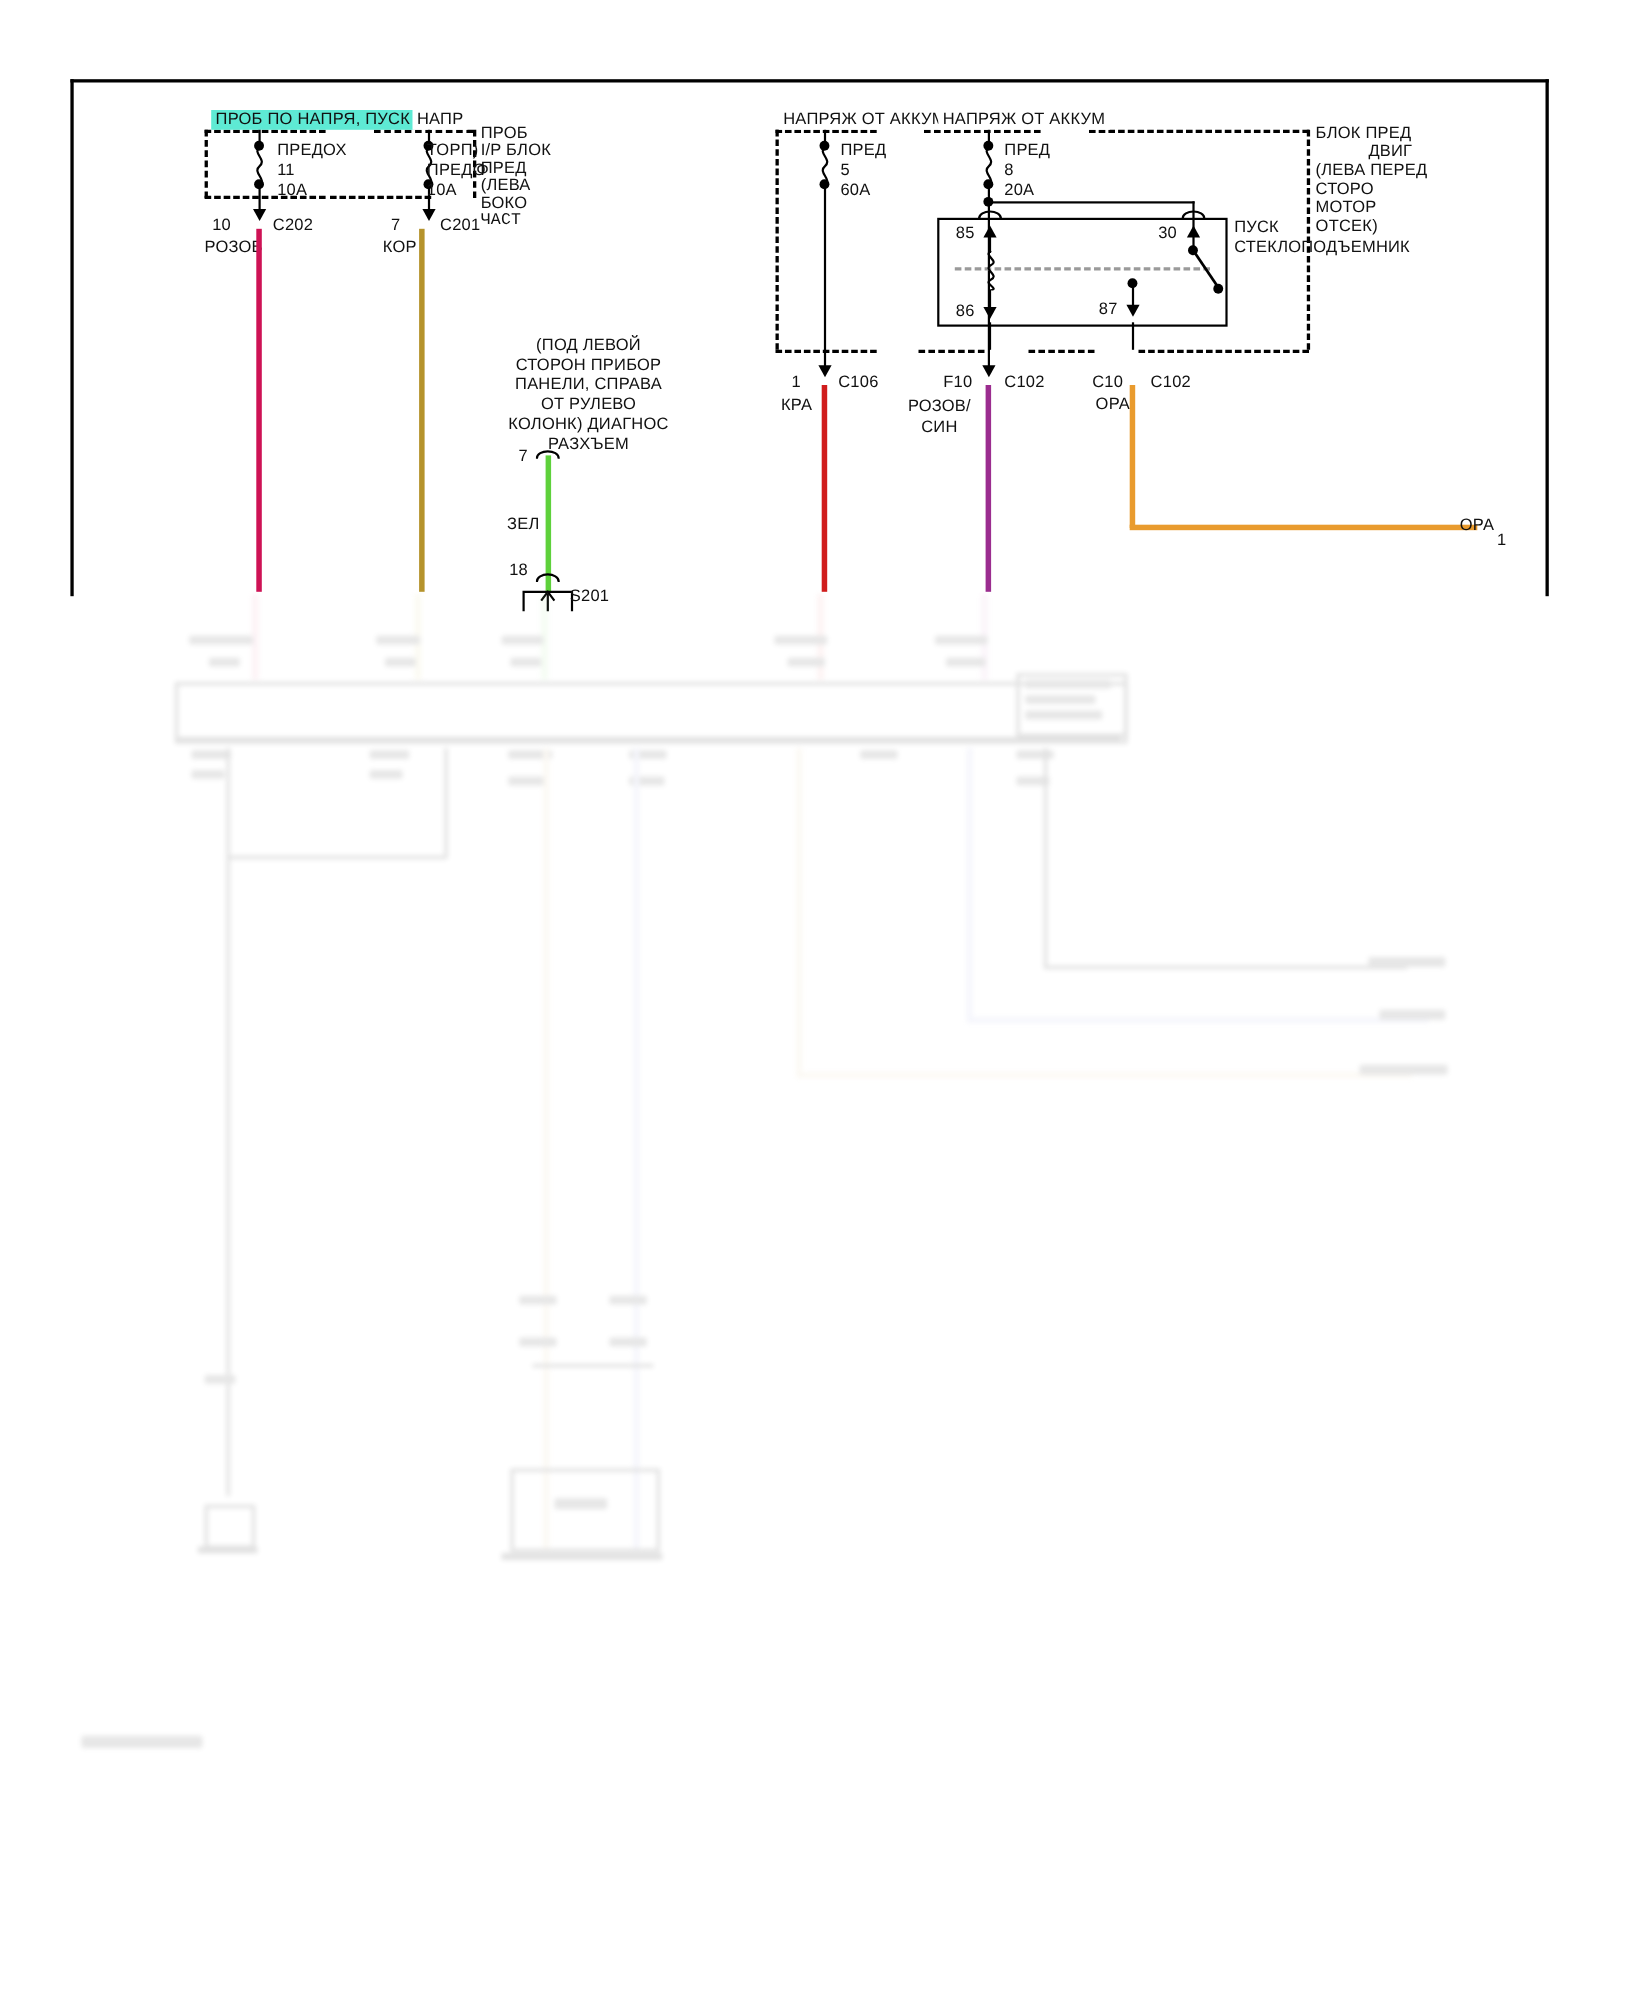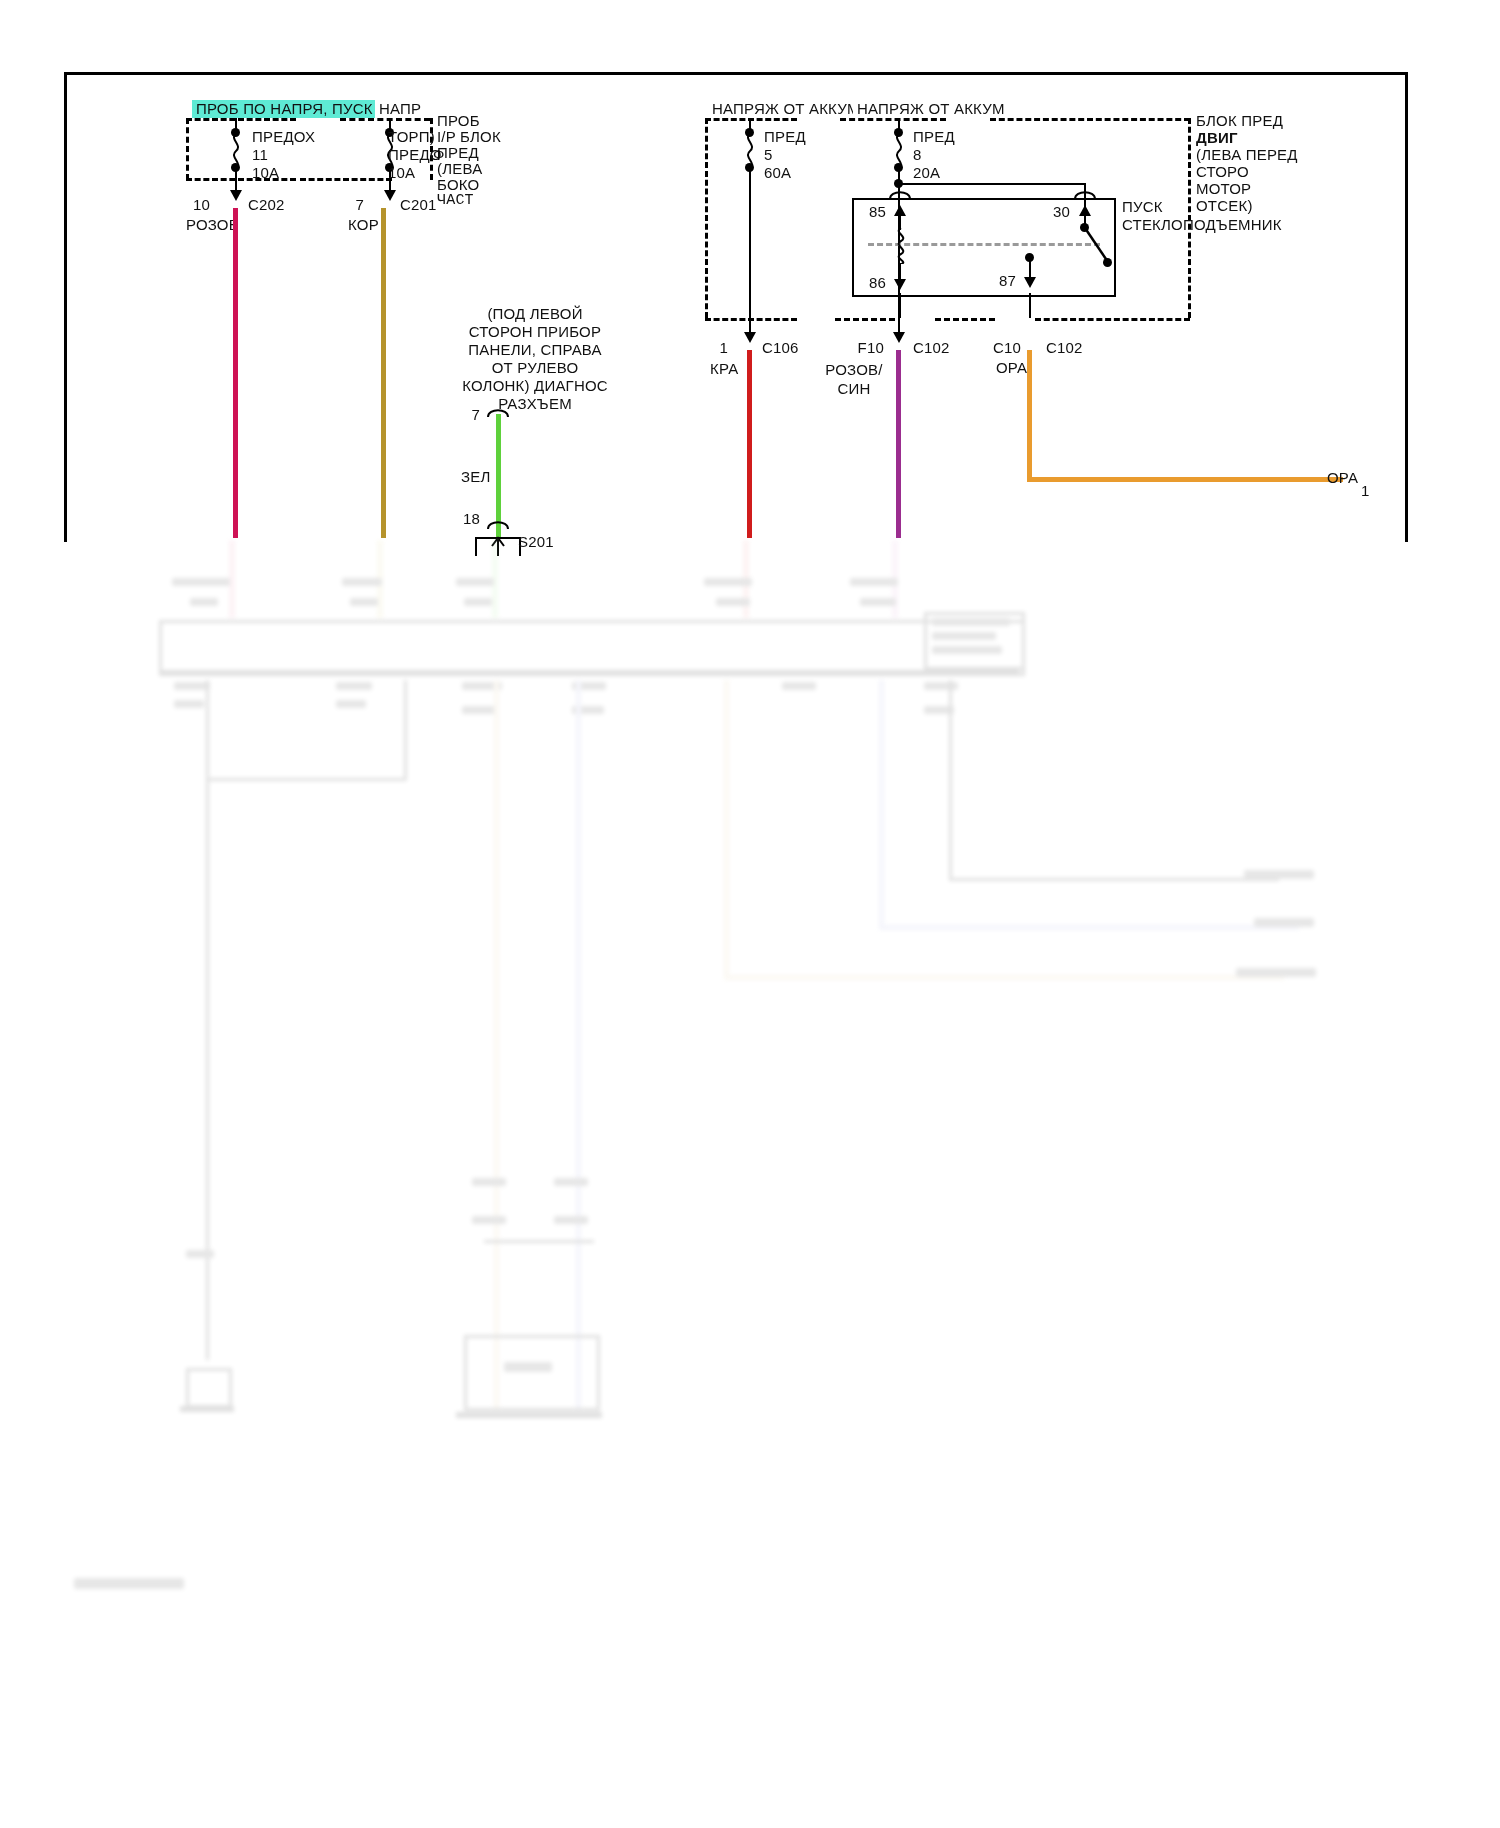--- a/index.html
+++ b/index.html
@@ -169,21 +169,21 @@
   <div class="dash-b" style="left:705px;top:318px;width:92px;"></div>
   <div class="dash-b" style="left:835px;top:318px;width:60px;"></div>
   <div class="dash-b" style="left:935px;top:318px;width:60px;"></div>
   <div class="dash-b" style="left:1035px;top:318px;width:155px;"></div>
   <div class="dash-r" style="left:1188px;top:118px;height:200px;"></div>
 
   <div class="txt" style="left:708px;top:100px;background:#fff;padding:0 4px;">НАПРЯЖ ОТ АККУМ</div>
   <div class="txt" style="left:853px;top:100px;background:#fff;padding:0 4px;">НАПРЯЖ ОТ АККУМ</div>
 
   <div class="txt" style="left:1196px;top:112px;">БЛОК ПРЕД</div>
-  <div class="txt" style="left:1196px;top:129px;font-weight:bold;">ДВИГ</div>
+  <div class="txt" style="left:1244px;top:129px;">ДВИГ</div>
   <div class="txt" style="left:1196px;top:146px;">(ЛЕВА ПЕРЕД</div>
   <div class="txt" style="left:1196px;top:163px;">СТОРО</div>
   <div class="txt" style="left:1196px;top:180px;">МОТОР</div>
   <div class="txt" style="left:1196px;top:197px;">ОТСЕК)</div>
 
   <div class="vline" style="left:749px;top:118px;height:14px;"></div>
   <div class="dot" style="left:745px;top:128px;"></div>
   <div class="fuse" style="left:742px;top:134px;">
     <svg width="16" height="34" viewBox="0 0 16 34">
         <path d="M8 0 C1 5, 15 11, 8 17 C1 23, 15 29, 8 34" fill="none" stroke="#000" stroke-width="2"></path>

